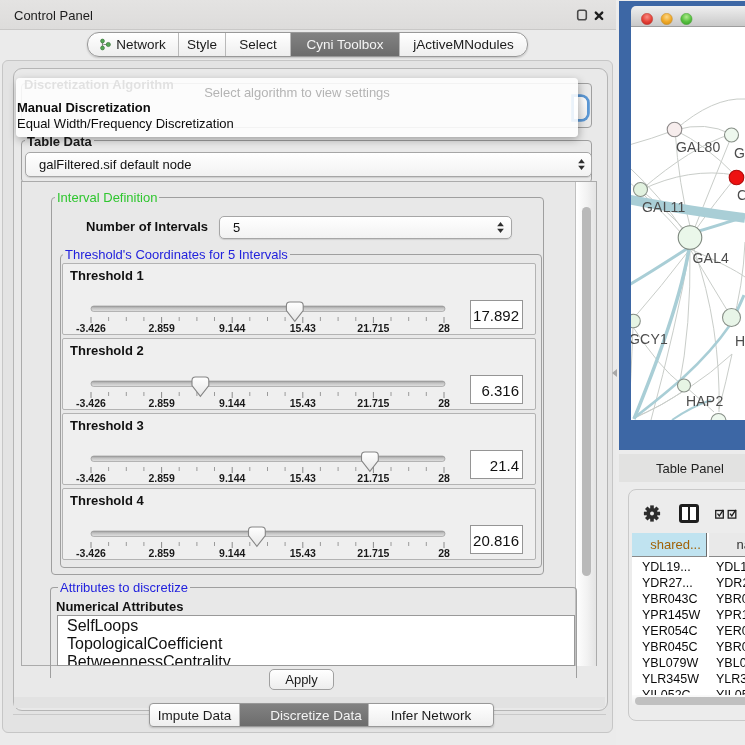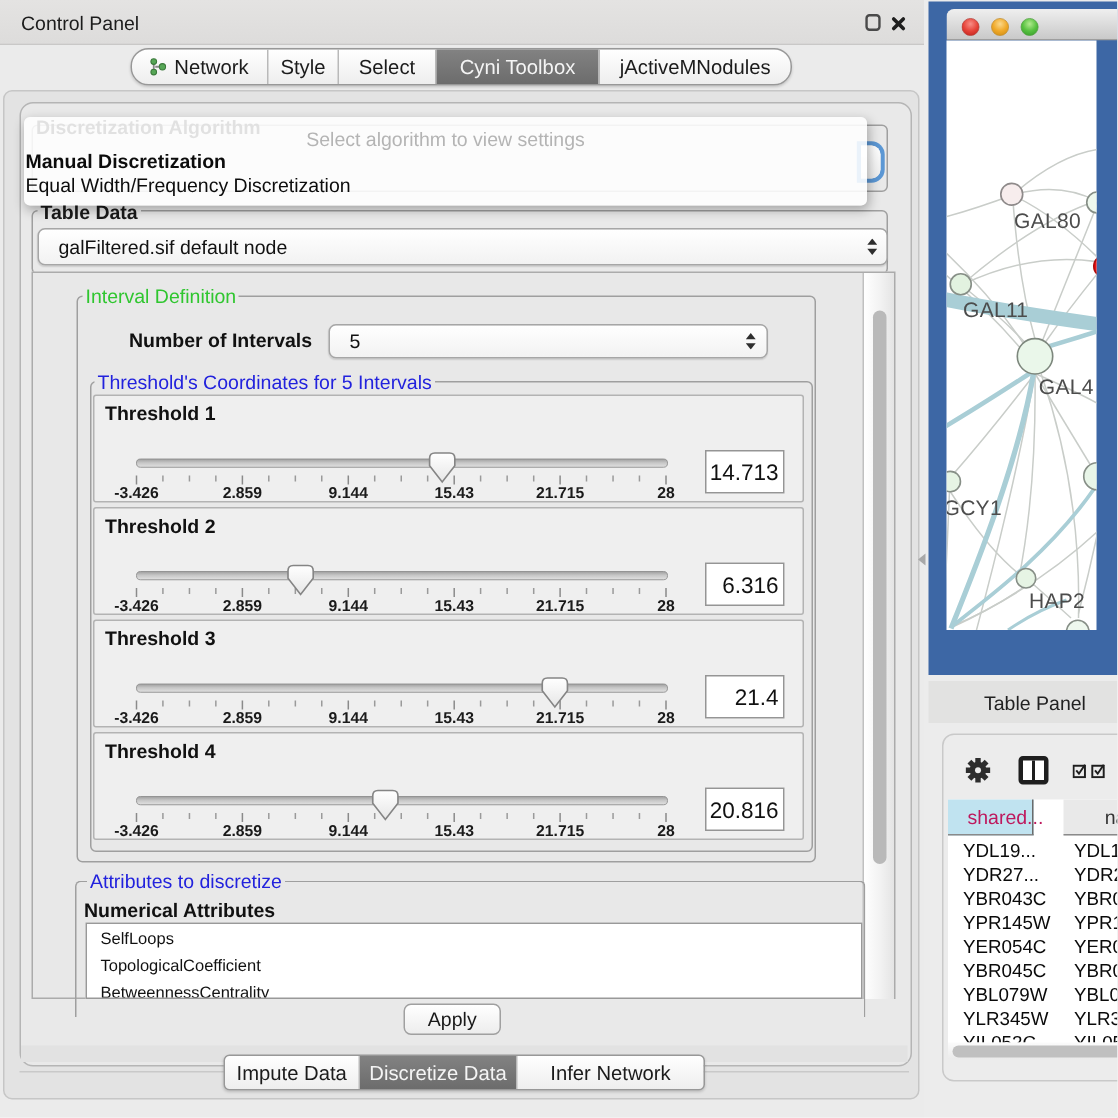--- a/index.html
+++ b/index.html
@@ -123,21 +123,21 @@
         <line x1="363.3" y1="53" x2="363.3" y2="57" stroke="#9a9a9a" stroke-width="1"></line>
         <line x1="381.0" y1="53" x2="381.0" y2="59" stroke="#8a8a8a" stroke-width="1"></line>
 <text x="28.0" y="68" text-anchor="middle" font-size="10.5" font-weight="bold" fill="#1a1a1a" font-family="Liberation Sans, sans-serif">-3.426</text>
         <text x="98.6" y="68" text-anchor="middle" font-size="10.5" font-weight="bold" fill="#1a1a1a" font-family="Liberation Sans, sans-serif">2.859</text>
         <text x="169.2" y="68" text-anchor="middle" font-size="10.5" font-weight="bold" fill="#1a1a1a" font-family="Liberation Sans, sans-serif">9.144</text>
         <text x="239.8" y="68" text-anchor="middle" font-size="10.5" font-weight="bold" fill="#1a1a1a" font-family="Liberation Sans, sans-serif">15.43</text>
         <text x="310.4" y="68" text-anchor="middle" font-size="10.5" font-weight="bold" fill="#1a1a1a" font-family="Liberation Sans, sans-serif">21.715</text>
         <text x="381.0" y="68" text-anchor="middle" font-size="10.5" font-weight="bold" fill="#1a1a1a" font-family="Liberation Sans, sans-serif">28</text>
 <path d="M 223.4 41.5 Q 223.4 38 226.9 38 L 236.7 38 Q 240.2 38 240.2 41.5 L 240.2 46.5 L 231.8 57.3 L 223.4 46.5 Z" fill="url(#th1)" stroke="#858585" stroke-width="1.1"></path>
 </svg>
-<div class="vbox">14.713</div>
+<div class="vbox">17.892</div>
 </div>
 <div class="tpanel" style="top:337.5px;">
 <div class="tlabel">Threshold 2</div>
 <svg width="472" height="70" viewBox="0 0 472 70" style="position:absolute;left:0;top:0;">
 <defs>
 <linearGradient id="trk2" x1="0" y1="0" x2="0" y2="1">
 <stop offset="0" stop-color="#9e9e9e"></stop>
             <stop offset="0.45" stop-color="#c6c6c6"></stop>
             <stop offset="1" stop-color="#e2e2e2"></stop>
 </linearGradient>
@@ -268,36 +268,36 @@
         <text x="381.0" y="68" text-anchor="middle" font-size="10.5" font-weight="bold" fill="#1a1a1a" font-family="Liberation Sans, sans-serif">28</text>
 <path d="M 185.5 41.5 Q 185.5 38 189.0 38 L 198.8 38 Q 202.3 38 202.3 41.5 L 202.3 46.5 L 193.9 57.3 L 185.5 46.5 Z" fill="url(#th4)" stroke="#858585" stroke-width="1.1"></path>
 </svg>
 <div class="vbox">20.816</div>
 </div>
 
 <div class="grp" style="left:50px;top:587px;width:525px;height:90px;border-bottom:none;border-radius:4px 4px 0 0;"></div>
 <div class="gtitle" style="left:58px;top:581px;color:#2222dd;background:#e8e8e8;">Attributes to discretize</div>
 <div class="abs" style="left:56px;top:599px;font-size:13px;font-weight:bold;color:#111;">Numerical Attributes</div>
 <div class="abs" style="left:57px;top:615px;width:518px;height:51px;background:#ffffff;border:1px solid #999;box-sizing:border-box;overflow:hidden;">
-  <div style="font-size:11px;color:#111;line-height:18px;padding:1px 0 0 9px;">SelfLoops<br>TopologicalCoefficient<br>BetweennessCentrality</div>
+  <div style="font-size:16px;color:#111;line-height:18px;padding:1px 0 0 9px;">SelfLoops<br>TopologicalCoefficient<br>BetweennessCentrality</div>
 </div>
 
 <div class="abs" style="left:16px;top:78px;width:562px;height:59px;background:rgba(255,255,255,0.87);border-radius:4px;box-shadow:1px 3px 8px rgba(0,0,0,0.3);"></div>
 <div class="abs" style="left:16px;top:84.5px;width:562px;text-align:center;font-size:13px;color:#b4b4b4;">Select algorithm to view settings</div>
 <div class="abs" style="left:17px;top:100px;font-size:13px;font-weight:bold;color:#0c0c0c;">Manual Discretization</div>
 <div class="abs" style="left:17px;top:115.5px;font-size:13px;color:#0c0c0c;">Equal Width/Frequency Discretization</div>
 
 <div class="abs" style="left:14px;top:697px;width:591px;height:11px;background:#e2e2e2;"></div>
 <div class="abs" style="left:269px;top:669px;width:65px;height:21px;background:linear-gradient(#ffffff,#ededed);border:1px solid #a0a0a0;border-radius:5px;box-sizing:border-box;font-size:13px;color:#1a1a1a;text-align:center;line-height:19px;">Apply</div>
 
 <div class="abs" style="left:13px;top:714px;width:137px;height:1px;background:#c9c9c9;"></div>
 <div class="abs" style="left:467px;top:714px;width:139px;height:1px;background:#c9c9c9;"></div>
 <div class="seg" style="left:149px;top:703px;height:22px;">
   <div class="s" style="width:89px;">Impute Data</div>
-  <div class="s sel" style="width:104px;">Discretize Data</div>
+  <div class="s sel" style="width:104px;padding-left:24px;">Discretize Data</div>
   <div class="s" style="width:124px;">Infer Network</div>
 </div>
 
 <div class="abs" style="left:612px;top:369px;width:0;height:0;border-top:4px solid transparent;border-bottom:4px solid transparent;border-right:5px solid #a8a8a8;"></div>
 
 <div class="abs" style="left:619px;top:1px;width:126px;height:449px;background:#3d67a5;"></div>
 
 <div class="abs" style="left:631px;top:6px;width:114px;height:21px;background:linear-gradient(#efefef,#c9c9c9);border-bottom:1px solid #9e9e9e;border-radius:5px 0 0 0;box-sizing:border-box;"></div>
 <div class="abs" style="left:641px;top:11px;width:58px;height:12px;">
  <svg width="58" height="12" viewBox="0 0 58 12">
@@ -316,21 +316,21 @@
             <stop offset="0" stop-color="#b1ea8e"></stop>
             <stop offset="0.55" stop-color="#57c140"></stop>
             <stop offset="1" stop-color="#3a9e2b"></stop>
           </radialGradient>
   </defs>
   <circle cx="6" cy="6" r="5.7" fill="url(#rg)" stroke="#b5423b" stroke-width="0.5"></circle>
   <circle cx="25.7" cy="6" r="5.7" fill="url(#yg)" stroke="#c29036" stroke-width="0.5"></circle>
   <circle cx="45.4" cy="6" r="5.7" fill="url(#gg)" stroke="#53a143" stroke-width="0.5"></circle>
  </svg>
 </div>
-<div class="abs" style="left:631px;top:27px;width:100px;height:393px;background:#ffffff;overflow:hidden;">
+<div class="abs" style="left:631px;top:27px;width:114px;height:393px;background:#ffffff;overflow:hidden;">
 <svg width="114" height="393" viewBox="0 0 114 393">
  <g fill="none" stroke="#c9cdc9" stroke-width="1">
 
   <path d="M 44 103 Q 82 70 114 72"></path>
   <path d="M 44 103 Q 20 112 -2 118"></path>
   <path d="M 44 103 Q 75 118 104 148"></path>
   <path d="M 44 103 Q 75 94 100 107"></path>
   <path d="M 44 103 Q 48 160 59 199"></path>
   <path d="M 105 150 Q 82 178 66 201"></path>
   <path d="M 101 108 Q 80 160 64 200"></path>
@@ -413,21 +413,21 @@
 <svg class="abs" style="left:715px;top:509px;" width="23" height="10" viewBox="0 0 23 10">
   <g fill="none" stroke="#1e1e1e" stroke-width="1.3">
    <rect x="0.7" y="1.5" width="7.6" height="7.6"></rect>
    <path d="M 2.5 4.6 L 4.3 6.8 L 8.3 0.8"></path>
    <rect x="13.2" y="1.5" width="7.6" height="7.6"></rect>
    <path d="M 15 4.6 L 16.8 6.8 L 20.8 0.8"></path>
   </g>
 </svg>
 
 <div class="abs" style="left:632px;top:533px;width:113px;height:173px;background:#ffffff;"></div>
-<div class="abs" style="left:632px;top:533px;width:57px;height:24px;background:#c0e3f0;border-right:1.5px solid #6b6b6b;border-bottom:1.5px solid #8a8a8a;box-sizing:border-box;font-size:13px;color:#be185d;text-align:center;padding-left:13px;line-height:23px;">shared...</div>
+<div class="abs" style="left:632px;top:533px;width:75px;height:24px;background:#c0e3f0;border-right:1.5px solid #6b6b6b;border-bottom:1.5px solid #8a8a8a;box-sizing:border-box;font-size:13px;color:#a16207;text-align:center;padding-left:13px;line-height:23px;">shared...</div>
 <div class="abs" style="left:708.5px;top:533px;width:45px;height:24px;background:#e9e9e9;border-bottom:1.5px solid #8a8a8a;box-sizing:border-box;font-size:13px;color:#333;padding-left:28px;line-height:23px;overflow:hidden;white-space:nowrap;">name</div>
 <div class="abs" style="left:632px;top:558px;width:113px;height:137px;overflow:hidden;">
 <div class="abs" style="left:10px;top:2.4px;font-size:12.5px;color:#0a0a0a;line-height:15.9px;">YDL19...<br>YDR27...<br>YBR043C<br>YPR145W<br>YER054C<br>YBR045C<br>YBL079W<br>YLR345W<br>YIL052C</div>
 <div class="abs" style="left:84px;top:2.4px;font-size:12.5px;color:#0a0a0a;line-height:15.9px;white-space:nowrap;">YDL194W<br>YDR277C<br>YBR043C<br>YPR145W<br>YER054C<br>YBR045C<br>YBL079W<br>YLR345W<br>YIL052C</div>
 </div>
 
 <div class="abs" style="left:632px;top:695px;width:113px;height:11px;background:linear-gradient(#fbfbfb,#ebebeb);"></div>
 <div class="abs" style="left:635px;top:697px;width:110px;height:7.5px;background:#c0c0c0;border-radius:4px 0 0 4px;"></div>
 
 </div>

